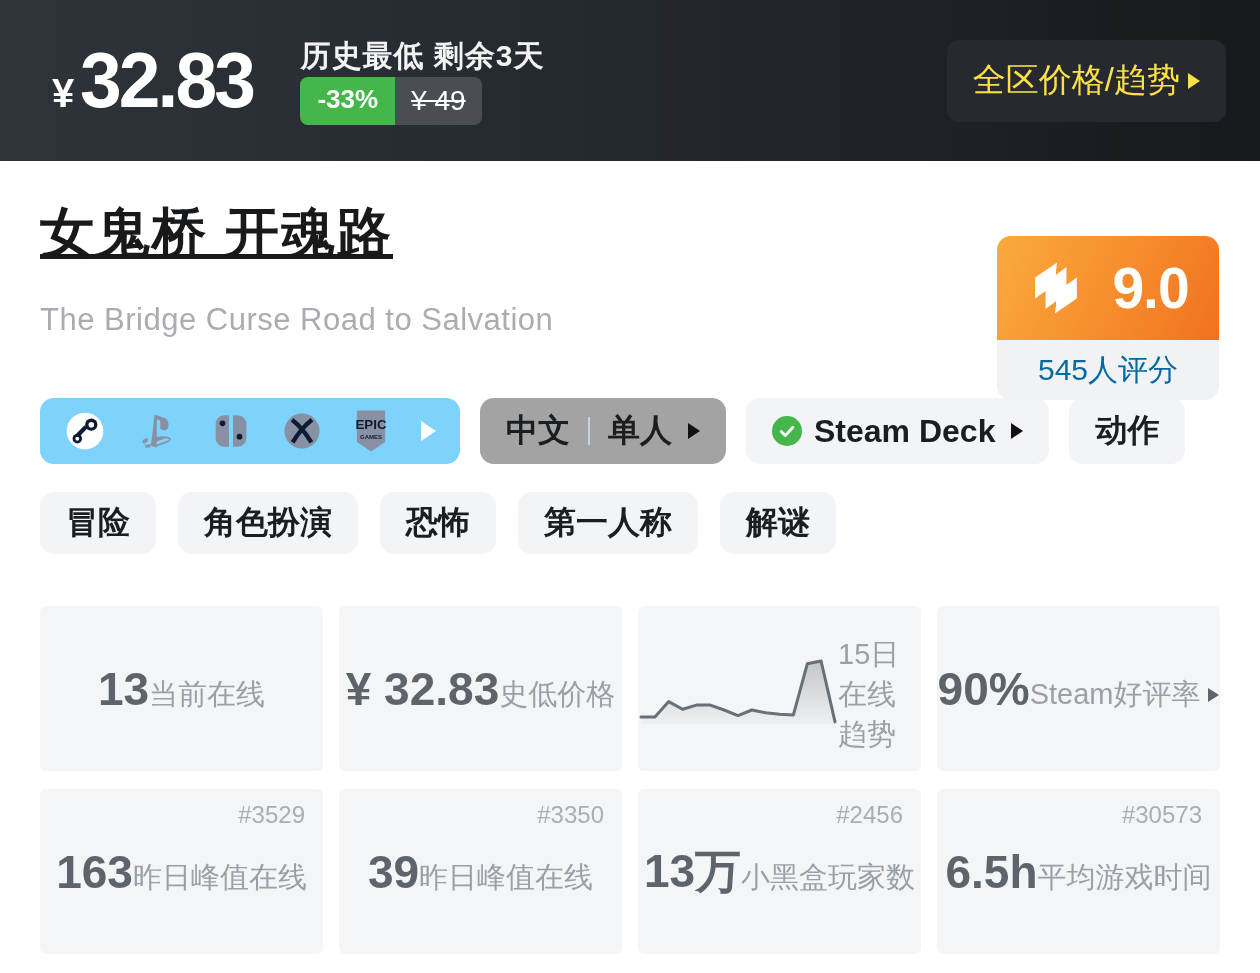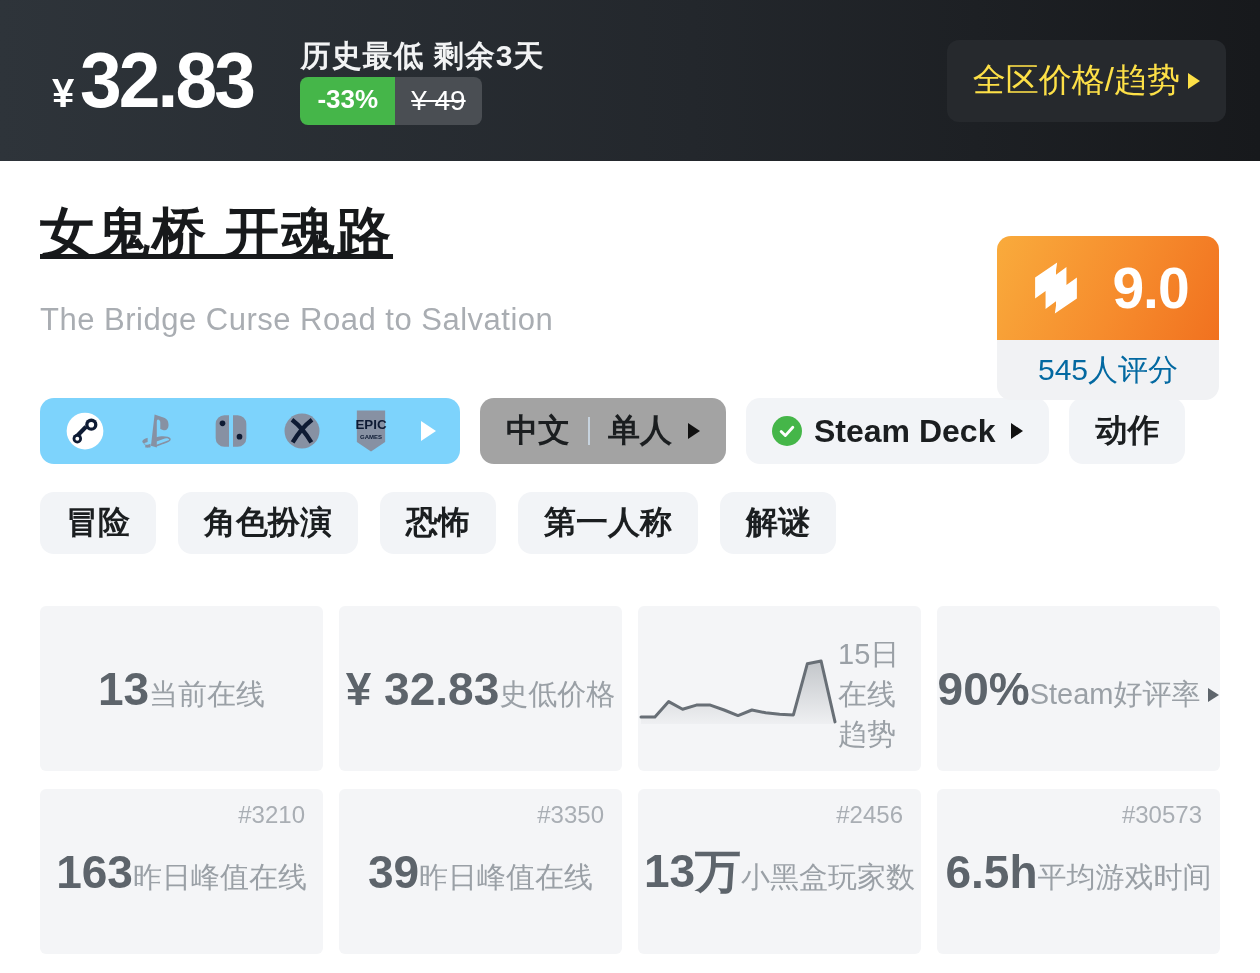--- a/index.html
+++ b/index.html
@@ -233,21 +233,21 @@
     </div>
     <div class="card clickable">
       <div class="value">90%</div>
       <div class="label">
         <span>Steam好评率</span>
         <span class="tri"></span>
       </div>
     </div>
 
     <div class="card">
-      <div class="rank">#3210</div>
+      <div class="rank">#3529</div>
       <div class="value">163</div>
       <div class="label">
           <span>昨日峰值在线</span>
         </div>
     </div>
     <div class="card">
       <div class="rank">#3350</div>
       <div class="value">39</div>
       <div class="label">
           <span>昨日峰值在线</span>

